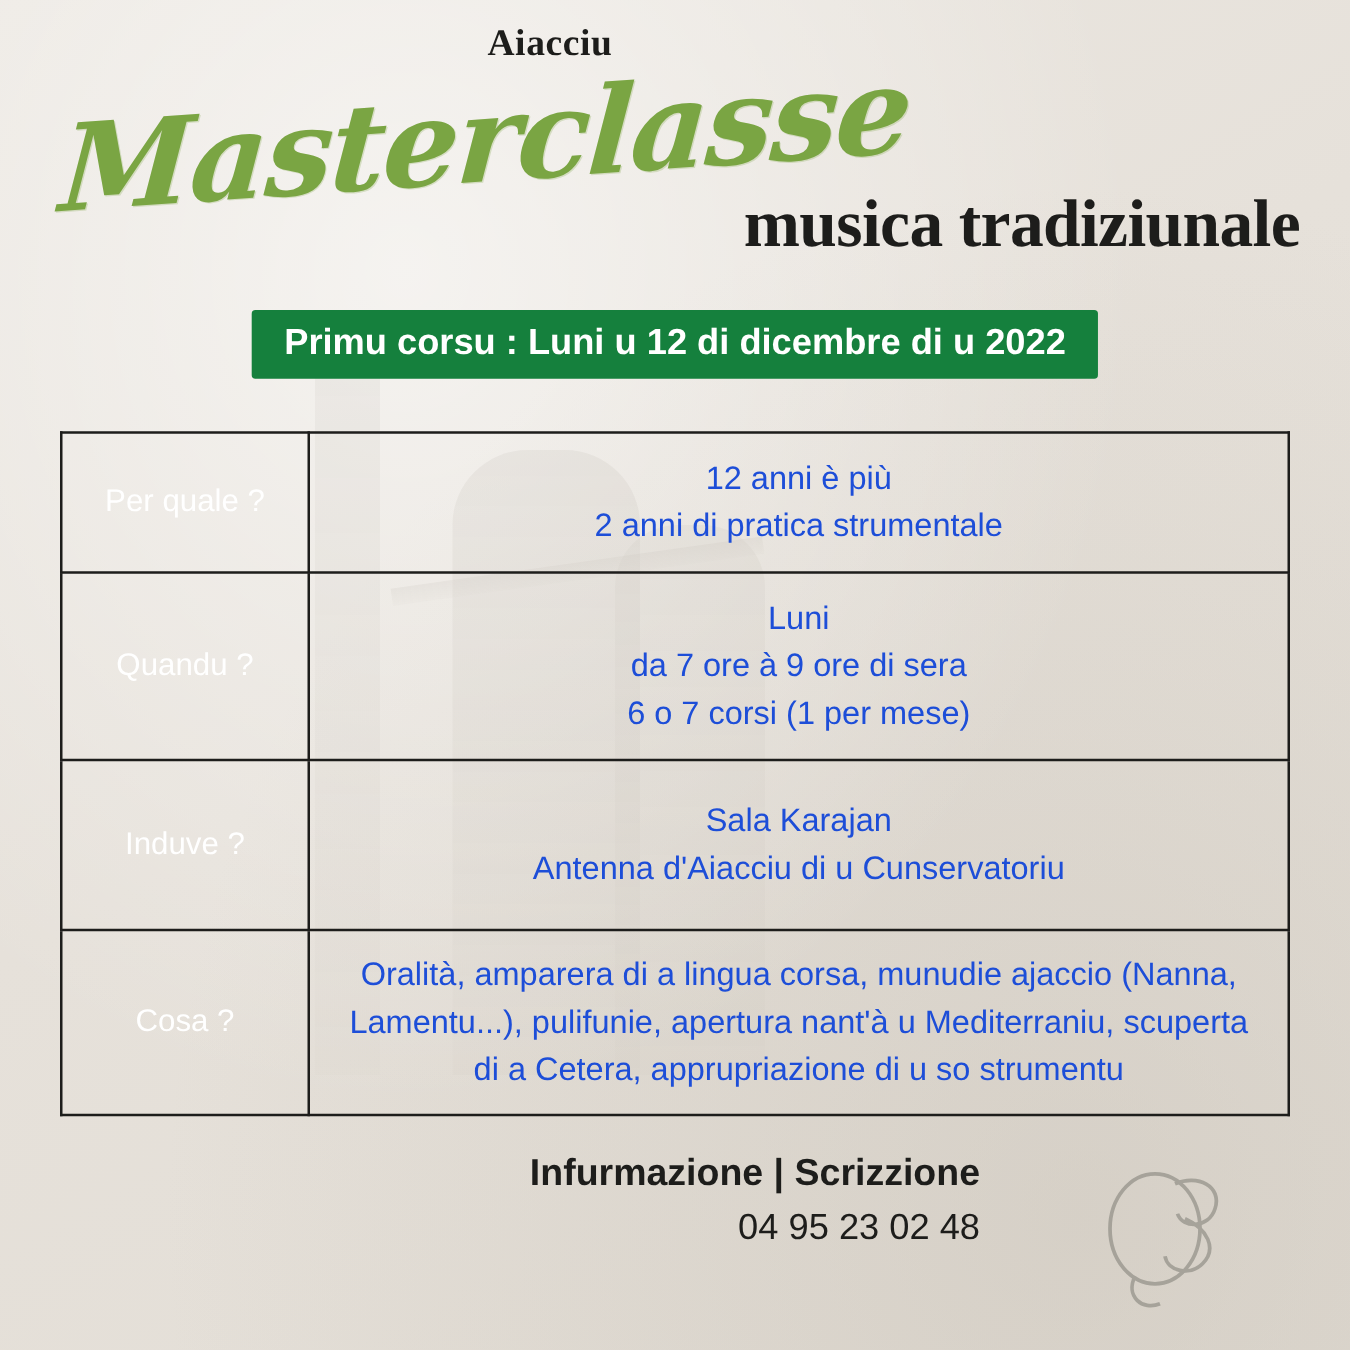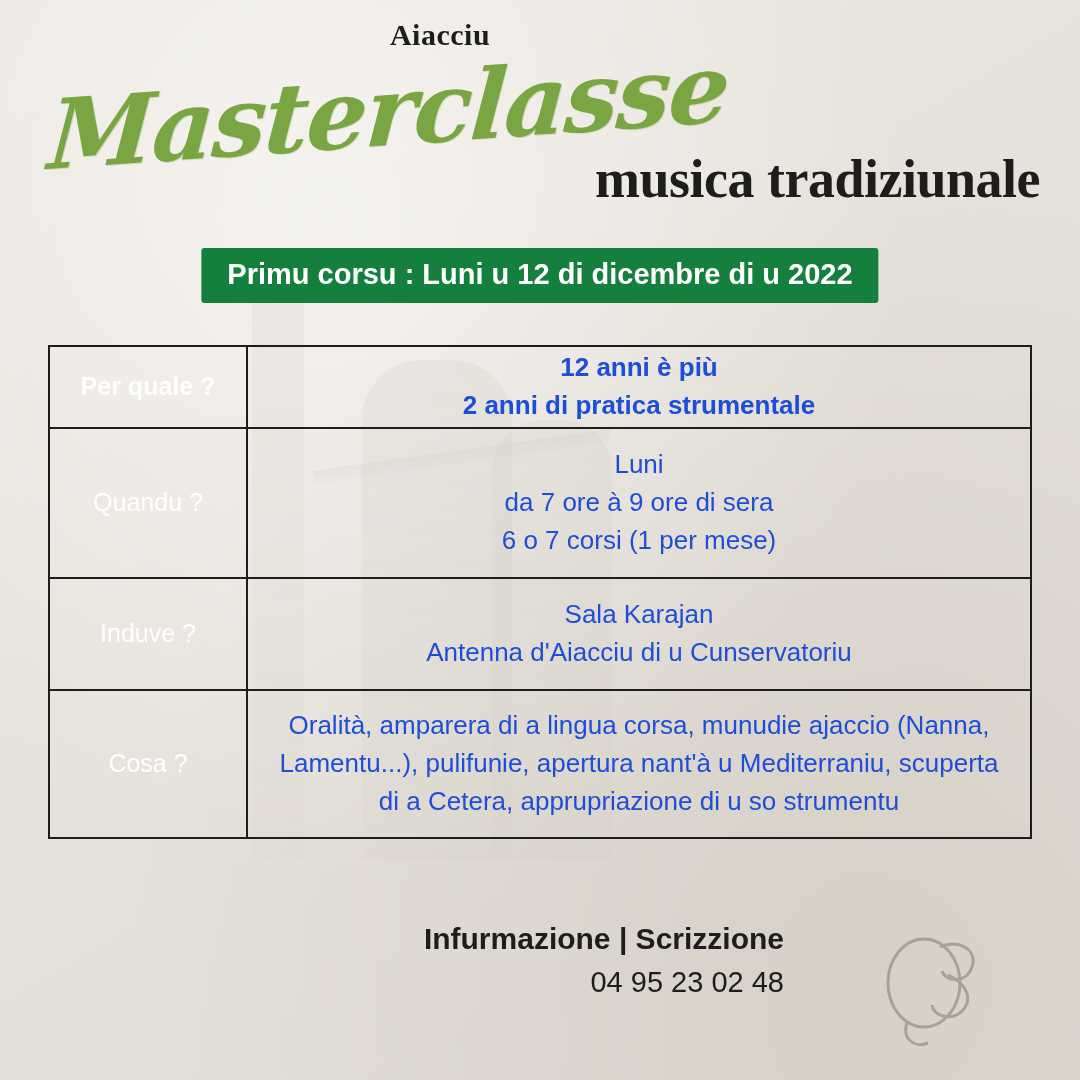--- a/index.html
+++ b/index.html
@@ -135,23 +135,23 @@
     right: -6px;
     top: 2px;
     bottom: 2px;
     background: #7aa543;
     border-radius: 40% 35% 45% 38% / 55% 60% 50% 58%;
     transform: rotate(-1.2deg);
     z-index: -1;
     opacity: 0.95;
   }
   .brush span { position: relative; z-index: 1; }
-  .row-h1 { height: 82px; font-weight: bold; }
+  .row-h1 { height: 112px; }
   .row-h2 { height: 150px; }
-  .row-h3 { height: 112px; }
+  .row-h3 { height: 136px; }
   .row-h4 { height: 148px; }
 
   
   .footer {
     position: absolute;
     left: 0;
     top: 922px;
     width: 760px;
     text-align: right;
     color: #1d1d1b;

